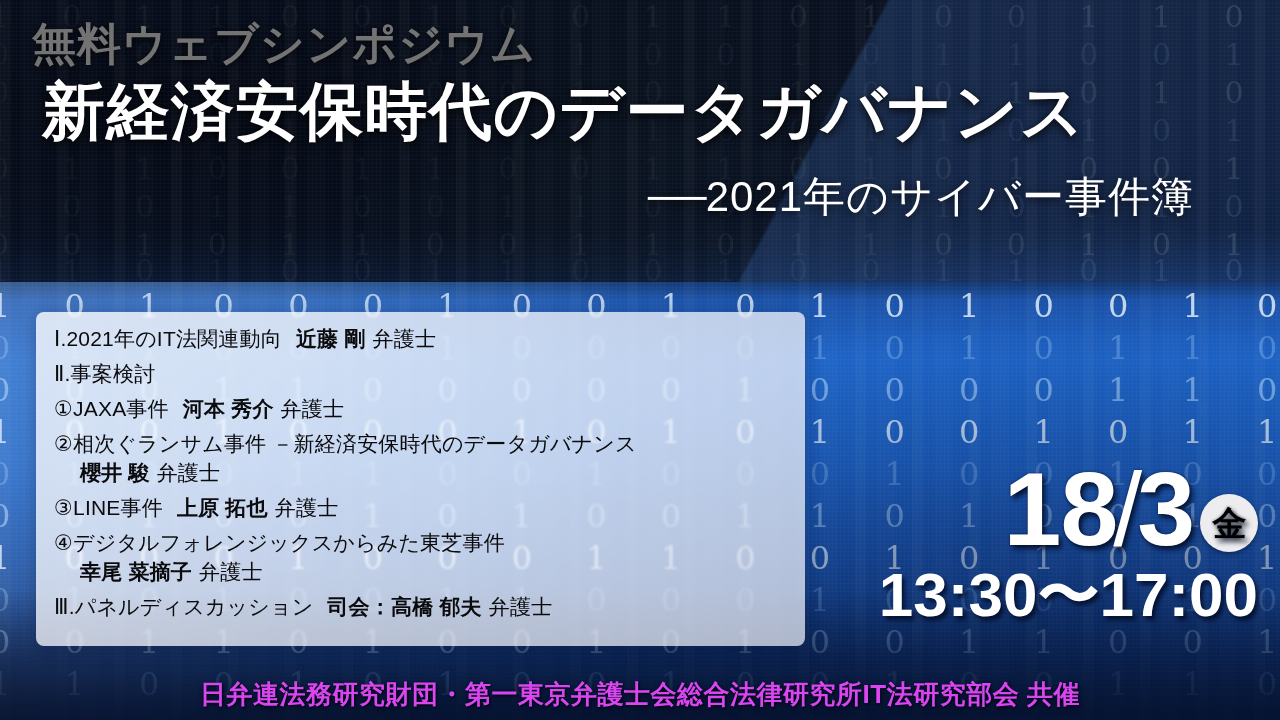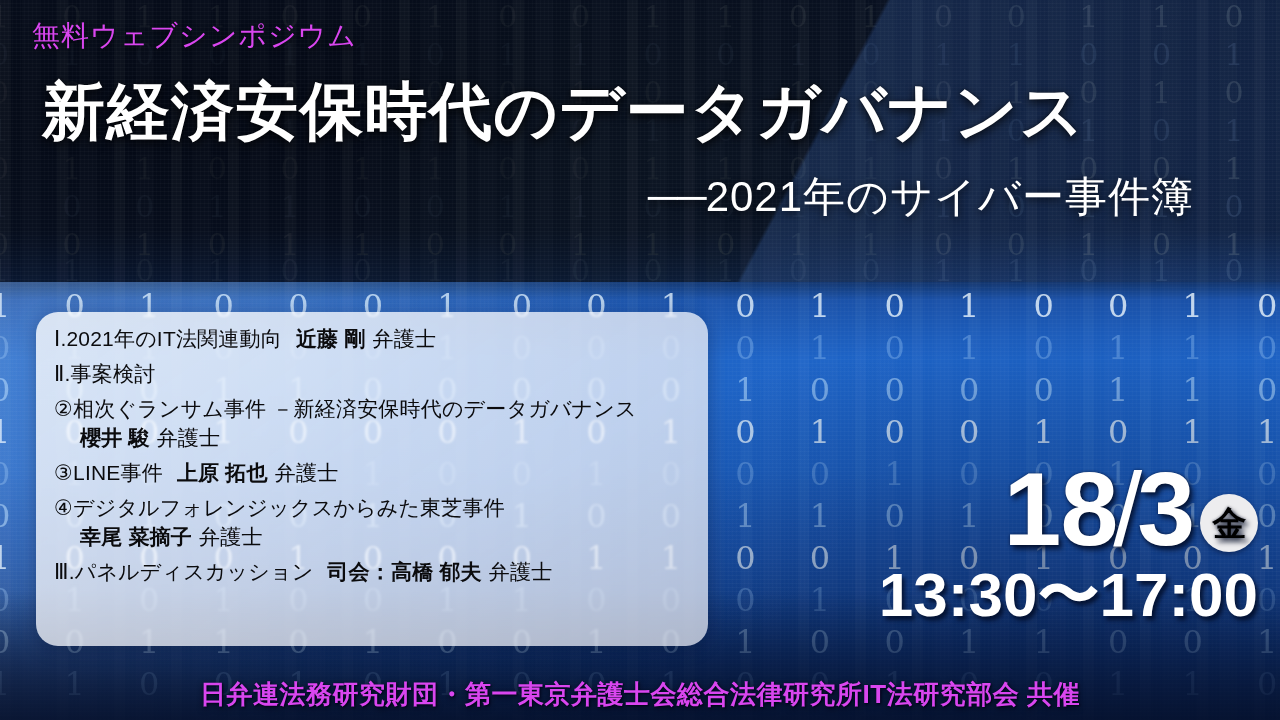--- a/index.html
+++ b/index.html
@@ -97,23 +97,23 @@
   }
   .binary-top .brow { color: rgba(200,210,185,0.30); font-size: 30px; }
   .binary-top .brow.alt { color: rgba(150,185,215,0.26); }
   .binary-bot .brow { color: rgba(240,250,255,0.78); font-size: 32px; }
   .binary-bot .brow.alt { color: rgba(190,225,255,0.55); }
   .binary-bot .brow.dim { color: rgba(160,205,250,0.34); }
 
   
   .kicker {
     position: absolute; left: 32px; top: 21px;
-    font-size: 28px; line-height: 1.05;
-    color: #d946ef;
-    font-weight: 400;
+    font-size: 44px; line-height: 1.05;
+    color: #737373;
+    font-weight: 700;
     letter-spacing: 1px;
     text-shadow: 0 2px 7px rgba(0,0,0,.75);
   }
   .headline {
     position: absolute; left: 26px; top: 80px;
     font-size: 63px; line-height: 1.0;
     font-weight: 700;
     color: #ffffff;
     letter-spacing: 1.5px;
     white-space: nowrap;
@@ -127,22 +127,22 @@
     color: #ffffff;
     letter-spacing: 1px;
     white-space: nowrap;
     text-shadow: 0 2px 8px rgba(0,0,0,.7);
   }
   .subline .dash { letter-spacing: -1px; }
 
   
   .program-panel {
     position: absolute; left: 36px; top: 312px;
-    width: 672px; height: 334px;
-    border-radius: 22px;
+    width: 769px; height: 334px;
+    border-radius: 8px;
     background: linear-gradient(145deg, rgba(255,255,255,0.80) 0%, rgba(246,247,252,0.76) 45%, rgba(238,240,248,0.72) 100%);
     box-shadow: 0 3px 18px rgba(0,10,40,0.30);
     padding: 16px 14px 10px 18px;
     backdrop-filter: blur(1px);
   }
   .prog-line {
     color: #0b0b0d;
     font-size: 21px;
     line-height: 1.0;
     margin-bottom: 14px;
@@ -244,20 +244,21 @@
   <div class="kicker">無料ウェブシンポジウム</div>
   <div class="headline">新経済安保時代のデータガバナンス</div>
   <div class="subline">
     <span class="dash">──</span><span>2021年のサイバー事件簿</span>
   </div>
 
   <div class="program-panel">
     <div id="program-lines">
         <div class="prog-line"><span>Ⅰ.</span><span>2021年のIT法関連動向</span><span class="gap"></span><span class="nm">近藤 剛</span><span class="gap-sm"></span><span class="role">弁護士</span></div>
         <div class="prog-line"><span>Ⅱ.</span><span>事案検討</span></div>
+        <div class="prog-line"><span>①</span><span>JAXA事件</span><span class="gap"></span><span class="nm">河本 秀介</span><span class="gap-sm"></span><span class="role">弁護士</span></div>
         <div class="prog-line"><span>②</span><span>相次ぐランサム事件 －新経済安保時代のデータガバナンス</span></div>
         <div class="prog-line indent"><span class="nm">櫻井 駿</span><span class="gap-sm"></span><span class="role">弁護士</span></div>
         <div class="prog-line"><span>③</span><span>LINE事件</span><span class="gap"></span><span class="nm">上原 拓也</span><span class="gap-sm"></span><span class="role">弁護士</span></div>
         <div class="prog-line"><span>④</span><span>デジタルフォレンジックスからみた東芝事件</span></div>
         <div class="prog-line indent"><span class="nm">幸尾 菜摘子</span><span class="gap-sm"></span><span class="role">弁護士</span></div>
         <div class="prog-line"><span>Ⅲ.</span><span>パネルディスカッション</span><span class="gap"></span><span class="nm">司会：高橋 郁夫</span><span class="gap-sm"></span><span class="role">弁護士</span></div>
       </div>
   </div>
 
   <div class="date-wrap">

